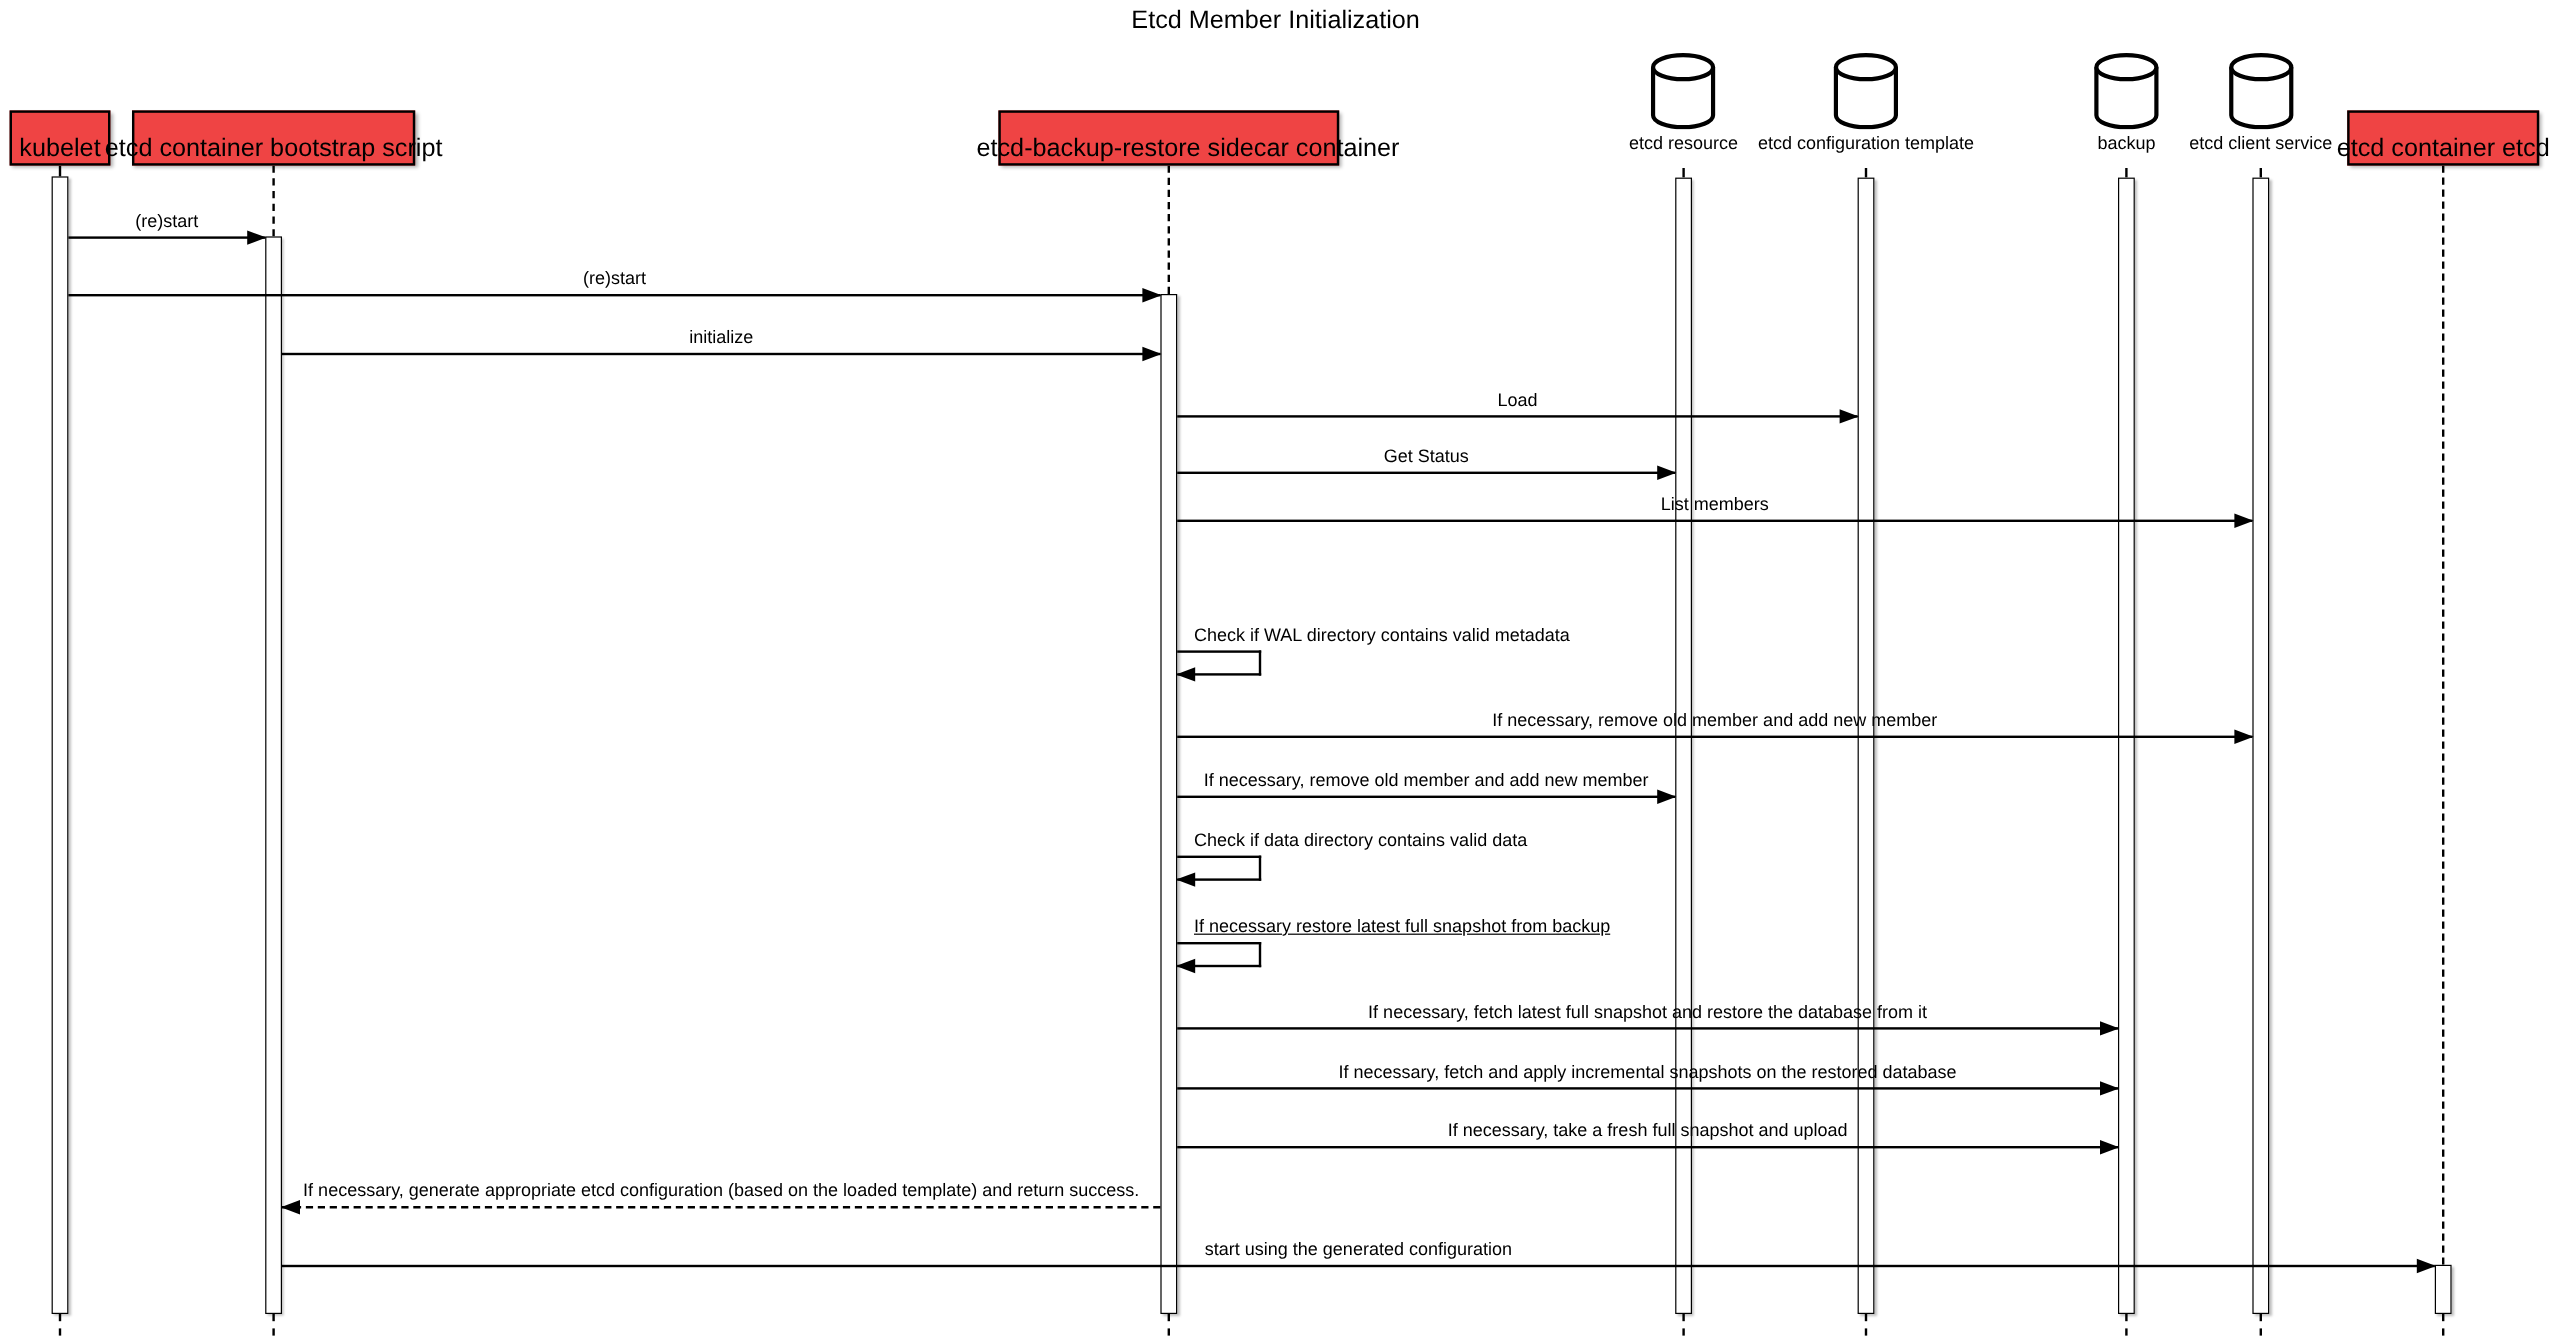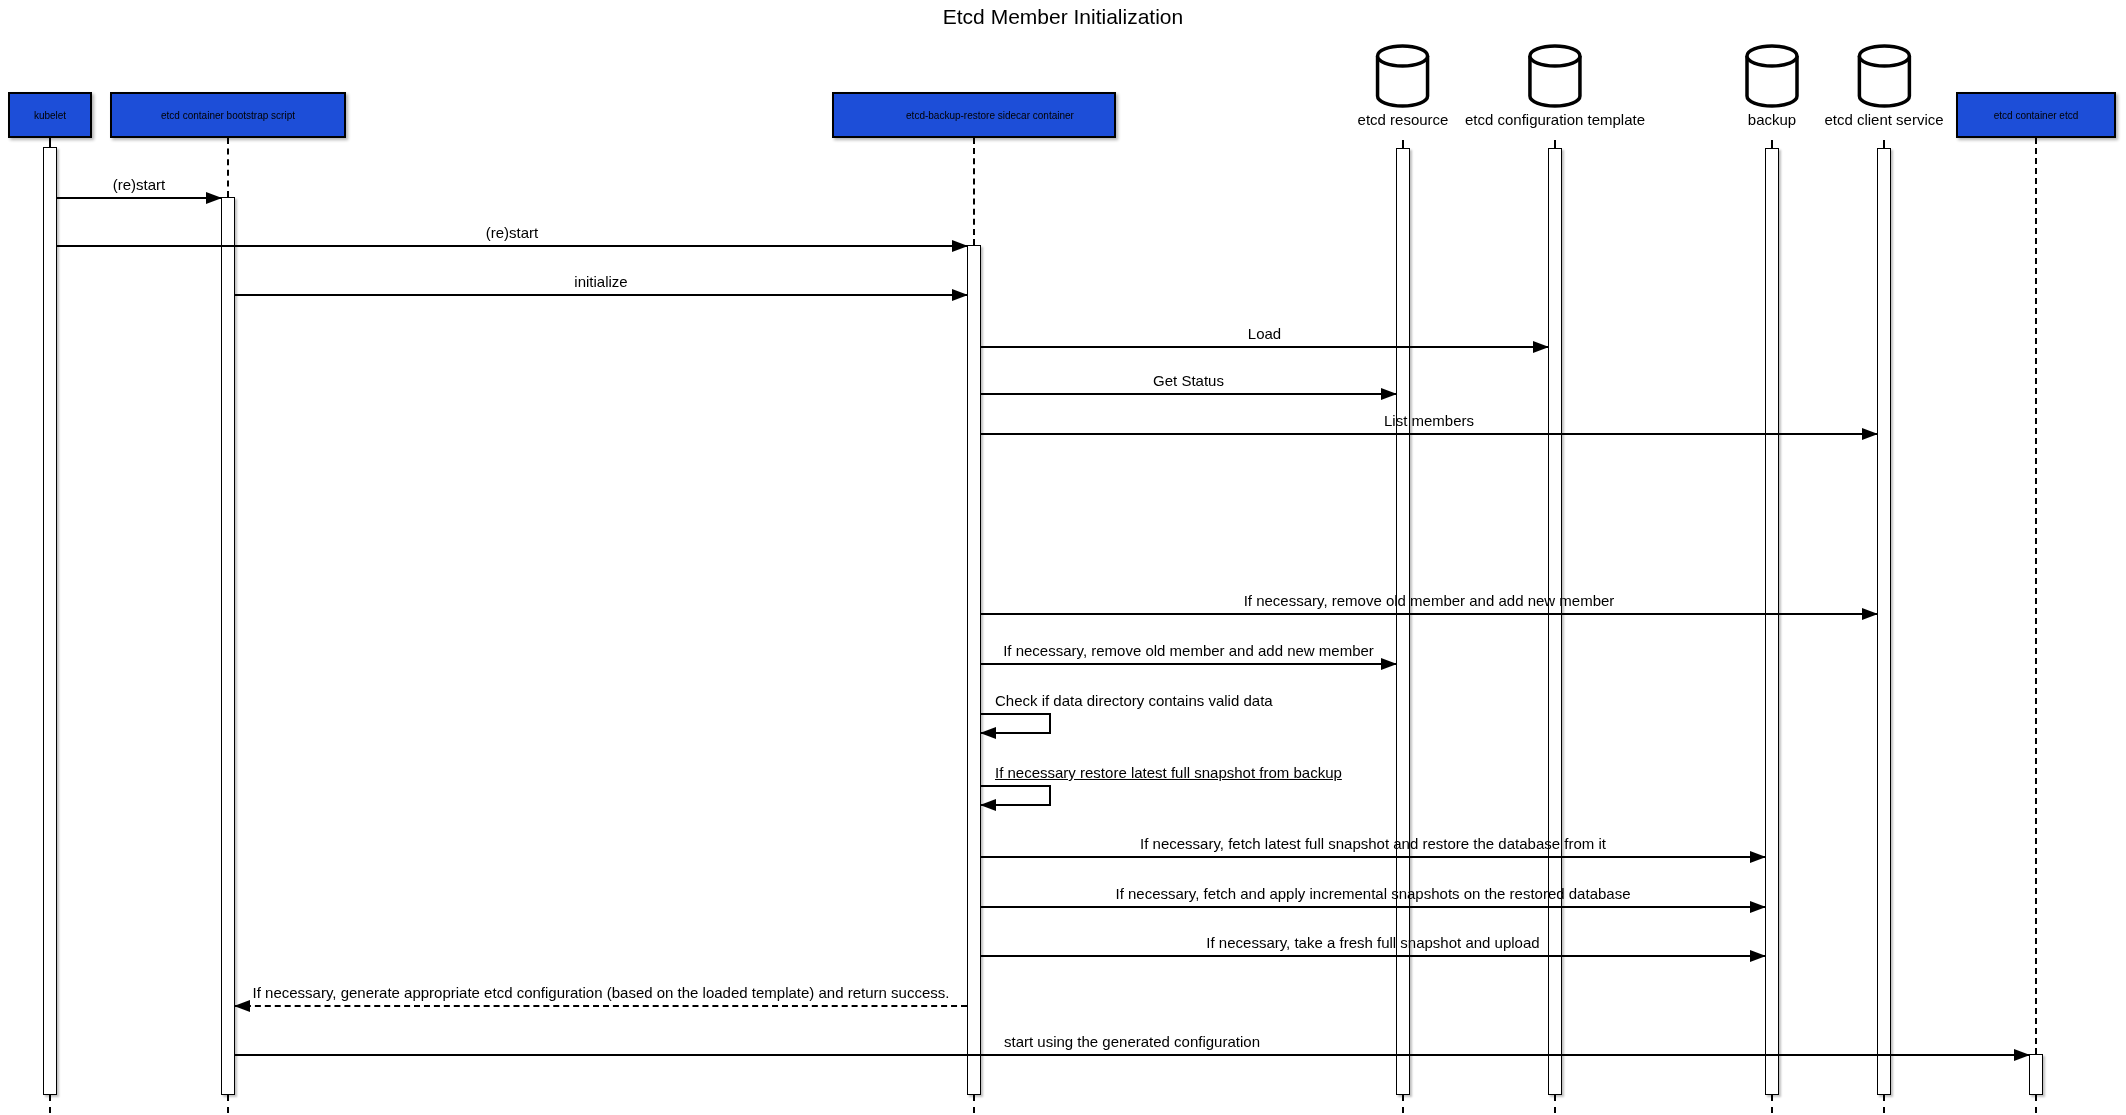--- a/index.html
+++ b/index.html
@@ -1,23 +1,23 @@
 <!DOCTYPE html>
 <html><head>
 <meta charset="utf-8">
 <style>
   html,body{margin:0;padding:0;background:#fff;}
   .stage{position:relative;width:2126px;height:1115px;background:#fff;overflow:hidden;
          font-family:"Liberation Sans",sans-serif;color:#000;}
   .title{position:absolute;left:0;top:5px;width:2126px;text-align:center;
          font-size:21px;font-weight:400;}
   
-  .pbox{position:absolute;top:92px;height:46px;border:2.5px solid #000;background:#1d4ed8;
-        box-sizing:border-box;display:flex;align-items:center;justify-content:center;
-        font-size:10px;white-space:nowrap;box-shadow:2px 2px 3px rgba(0,0,0,0.3);}
+  .pbox{position:absolute;top:92px;height:46px;border:2.5px solid #000;background:#ef4444;
+        box-sizing:border-box;display:flex;align-items:flex-end;justify-content:center;
+        font-size:21px;white-space:nowrap;box-shadow:2px 2px 3px rgba(0,0,0,0.3);}
   
   .db{position:absolute;top:44px;transform:translateX(-50%);display:flex;
       flex-direction:column;align-items:center;}
   .db .db-label{font-size:15px;white-space:nowrap;margin-top:3px;}
   
   .life{position:absolute;width:0;border-left:2px dashed #000;}
   
   .act{position:absolute;width:14px;box-sizing:border-box;border:1.5px solid #000;
        background:#fff;box-shadow:2px 2px 2px rgba(0,0,0,0.25);}
   
@@ -151,20 +151,26 @@
   </div>
 
   <div class="msg" style="left:981px;top:412px;width:896px;">
     <div class="msg-label">List members</div>
     <div class="msg-line">
         <span class="ah-r"></span>
       </div>
   </div>
 
 
+  <div class="selfmsg" style="left:981px;top:521px;">
+    <div class="self-label">Check if WAL directory contains valid metadata</div>
+    <div class="loop">
+      <span class="ah-l"></span>
+    </div>
+  </div>
 
   <div class="msg" style="left:981px;top:592px;width:896px;">
     <div class="msg-label">If necessary, remove old member and add new member</div>
     <div class="msg-line">
         <span class="ah-r"></span>
       </div>
   </div>
 
   <div class="msg" style="left:981px;top:642px;width:415px;">
     <div class="msg-label">If necessary, remove old member and add new member</div>

